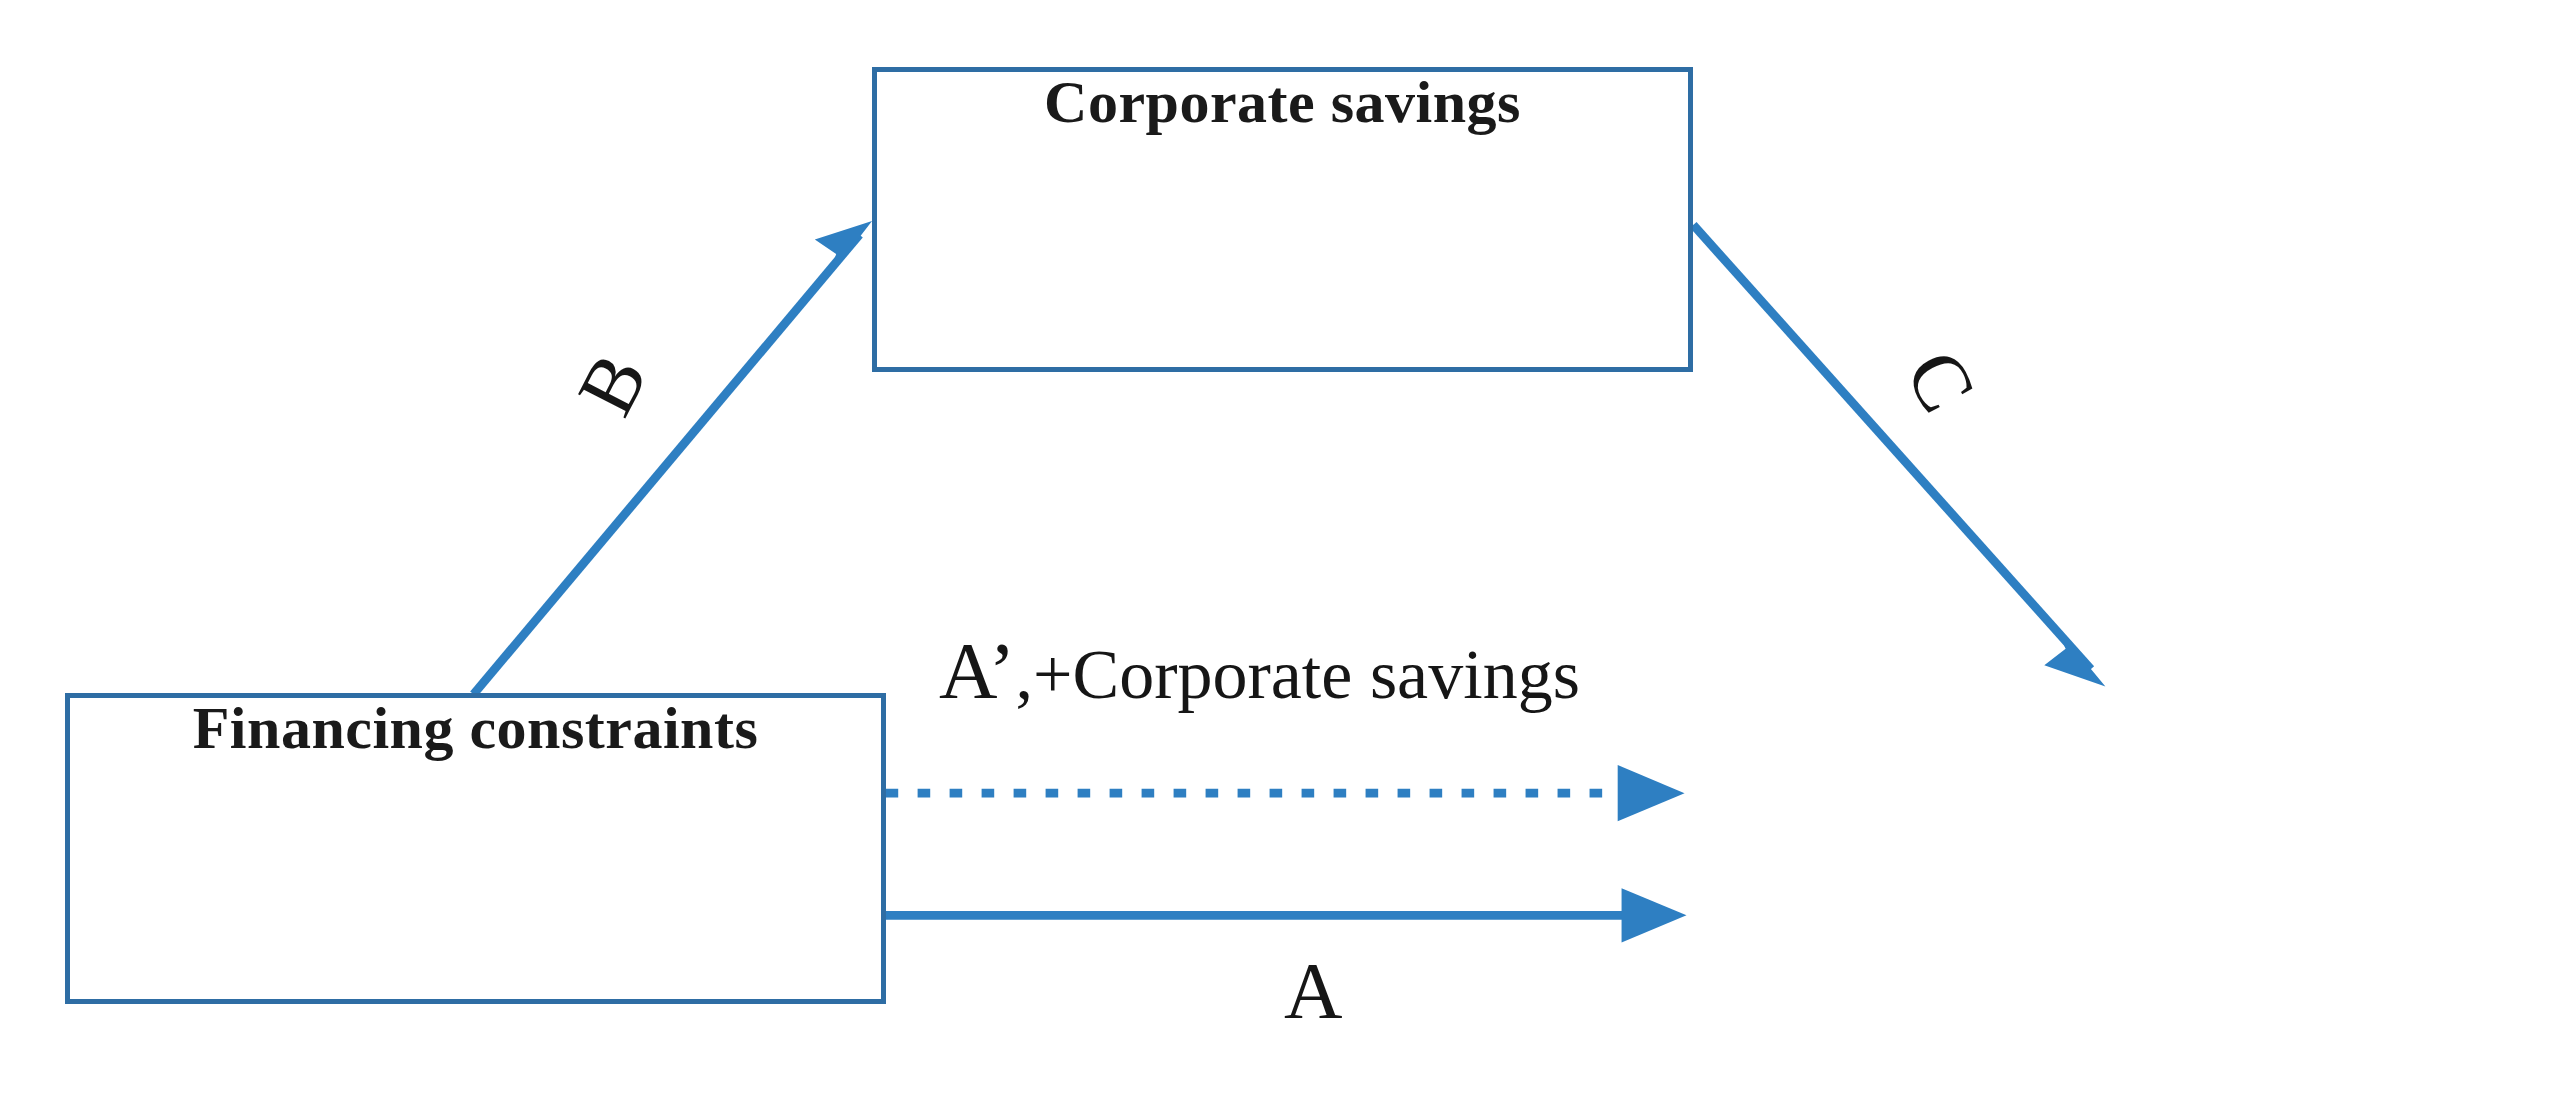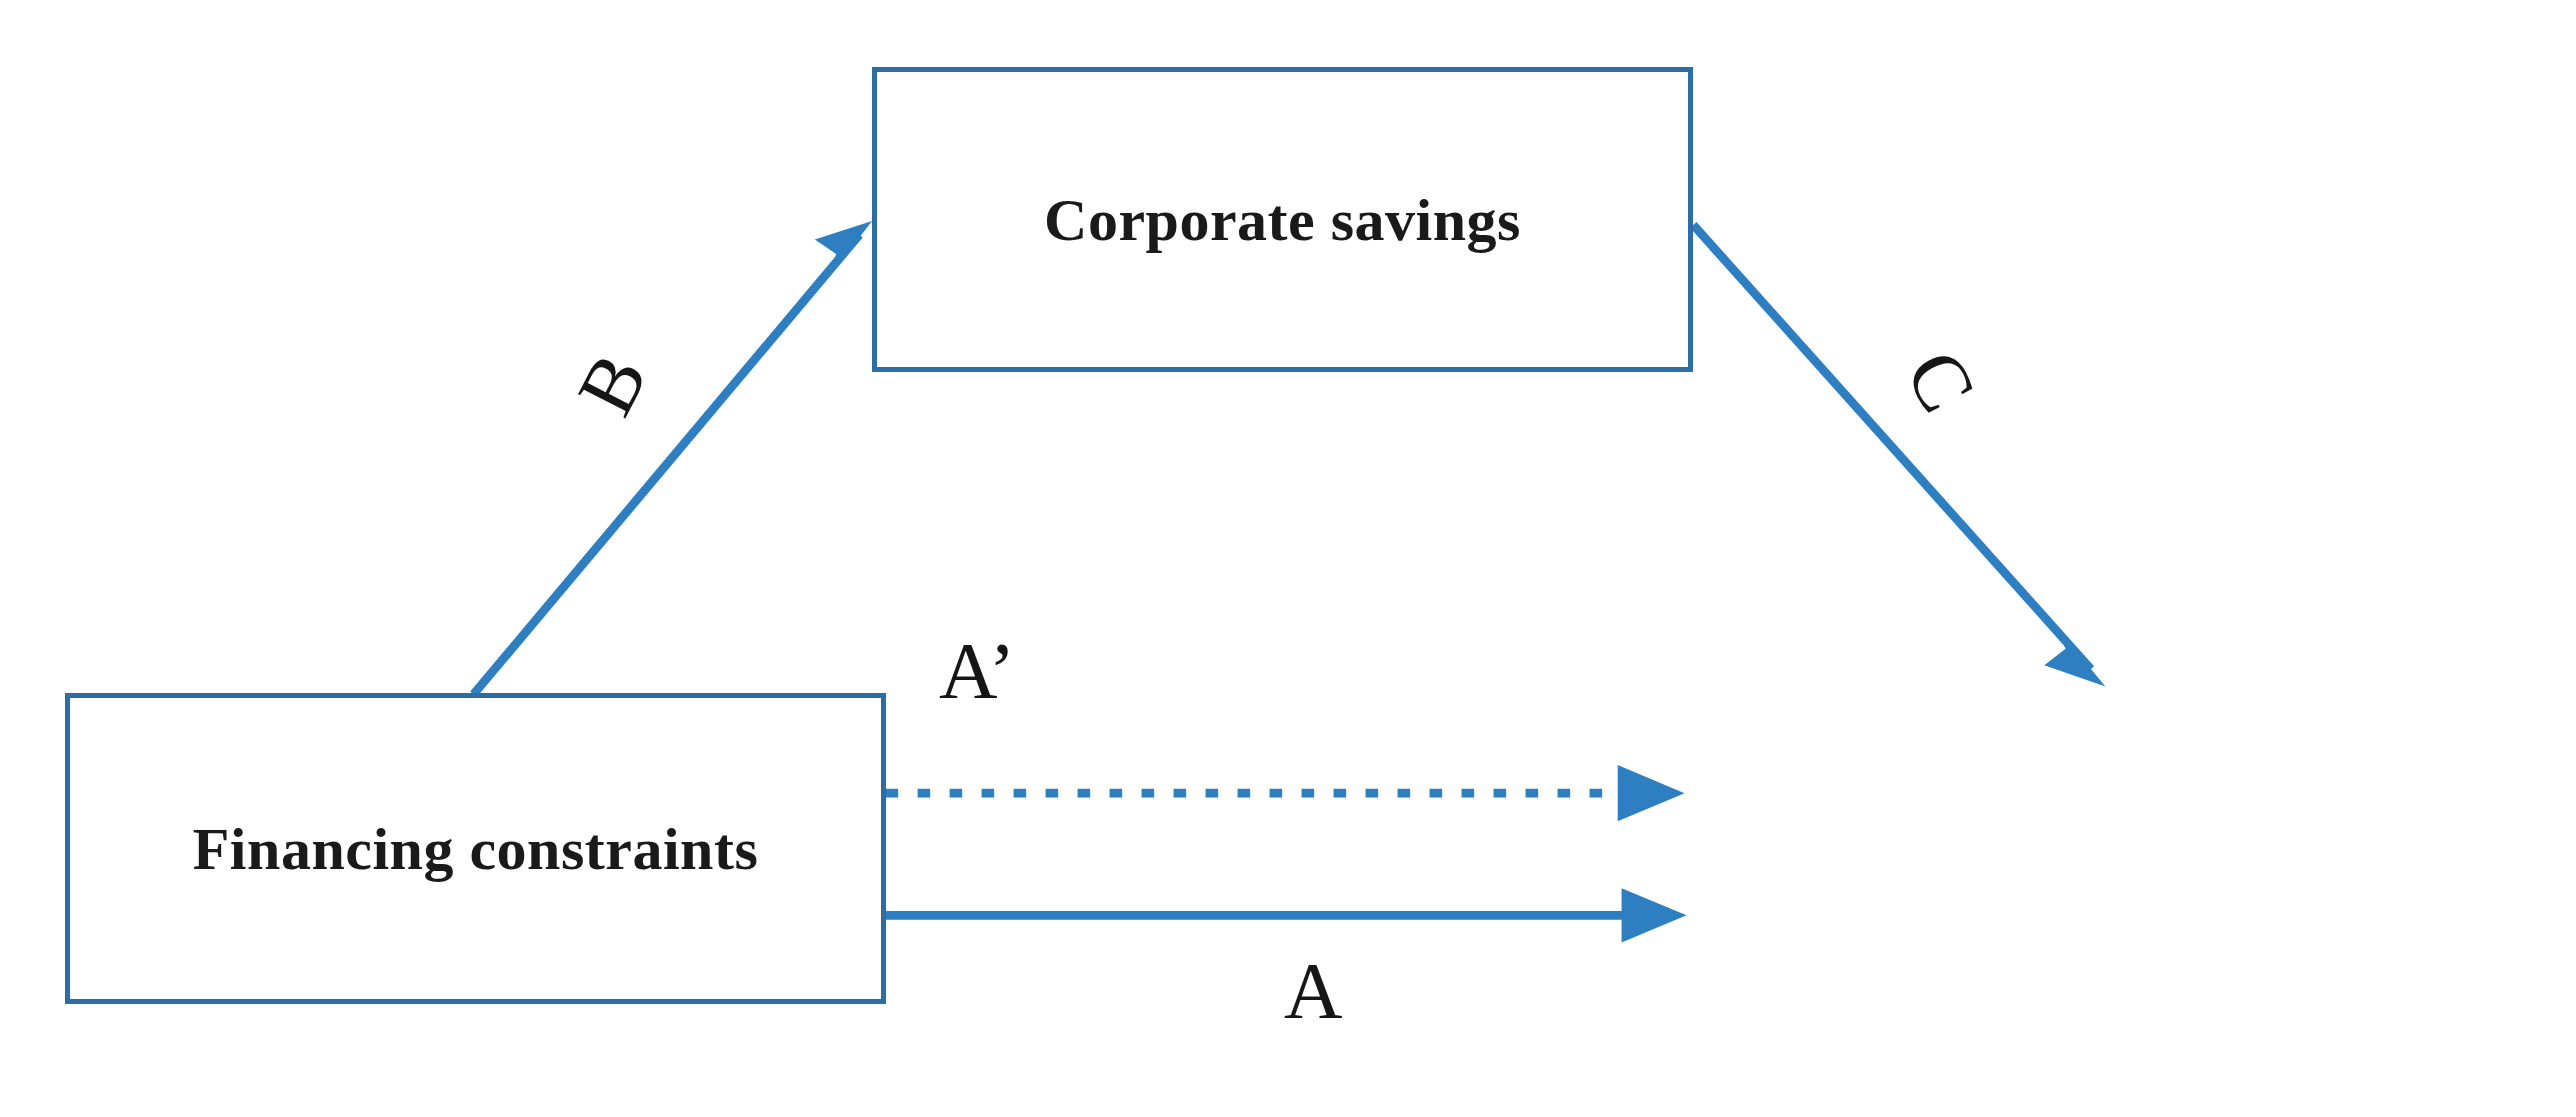--- a/index.html
+++ b/index.html
@@ -14,21 +14,20 @@
     background: #ffffff;
     overflow: hidden;
     font-family: "Liberation Serif", "DejaVu Serif", serif;
   }
   .node {
     position: absolute;
     box-sizing: border-box;
     background: #ffffff;
     border: 5.8px solid #2e6da4;
     display: flex;
-    align-items: center;
     justify-content: center;
     z-index: 3;
   }
   .node-label {
     font-family: "Liberation Serif", "DejaVu Serif", serif;
     font-weight: 700;
     color: #1a1a1a;
     font-size: 60px;
     letter-spacing: 0.5px;
     white-space: nowrap;
@@ -137,18 +136,19 @@
     <span class="node-label">Financing constraints</span>
   </div>
 
 
   <div class="edge-label" id="edge-label-b">B</div>
 
   <div class="edge-label" id="edge-label-c">C</div>
 
   <div class="edge-label" id="edge-label-aprime">
     <span class="aprime-main">A’</span>
+    <span class="aprime-rest">,+Corporate savings</span>
   </div>
 
   <div class="edge-label" id="edge-label-a">A</div>
 
 </div>
 
 
 </body></html>

